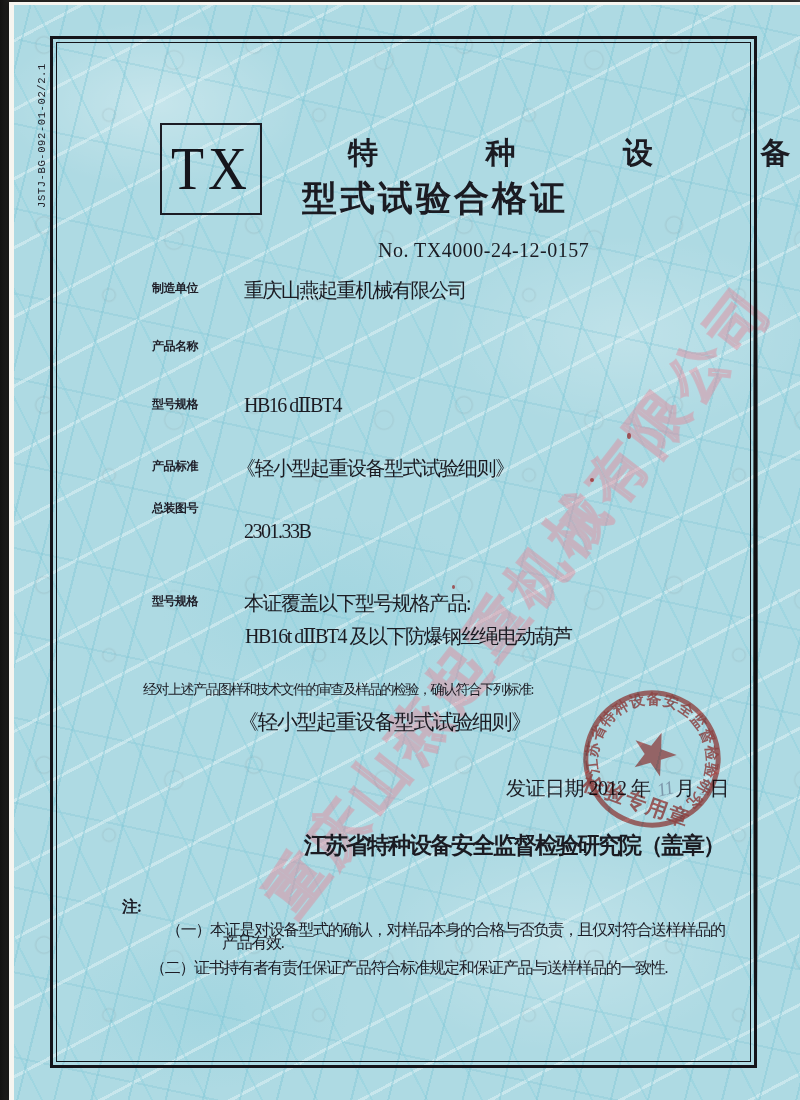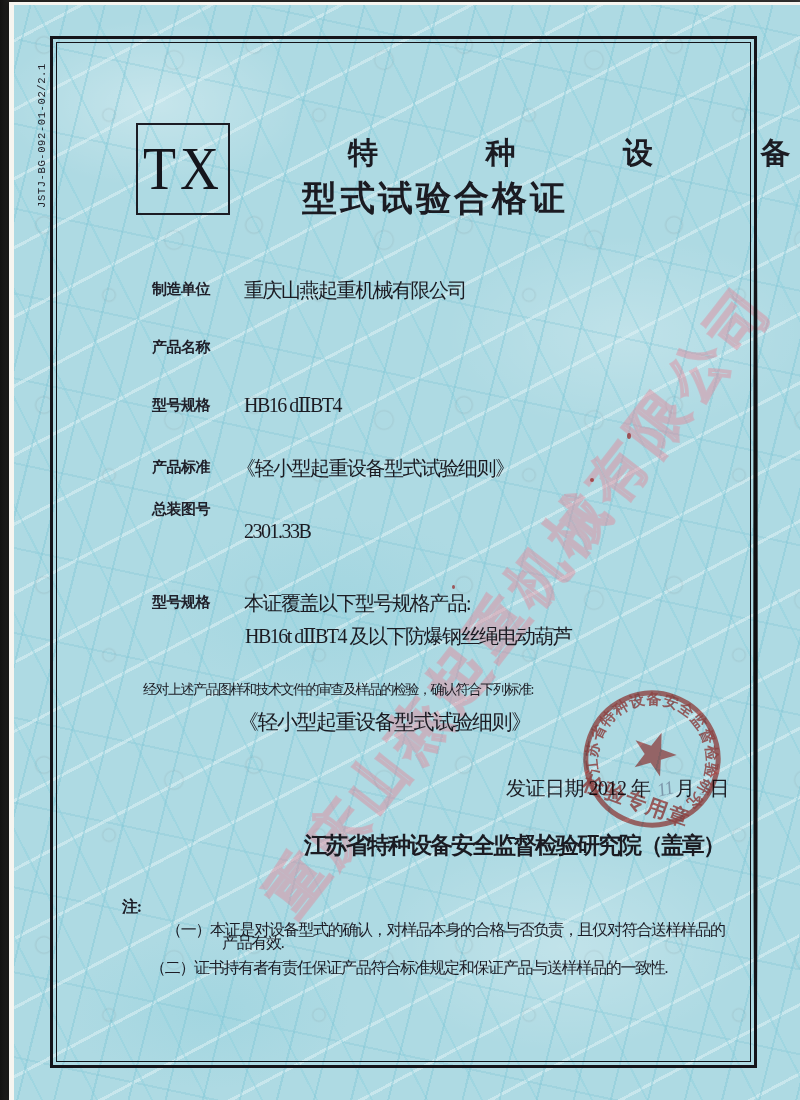--- a/index.html
+++ b/index.html
@@ -60,30 +60,30 @@
 
   .txt{ position:absolute; white-space:nowrap; color:#1b1b22; }
 
   .side-code{
     position:absolute; left:22px; top:203px; transform:rotate(-90deg); transform-origin:0 0;
     font-family:"Liberation Mono","DejaVu Sans Mono",monospace;
     font-size:10.5px; letter-spacing:.6px; color:#23232b; white-space:nowrap;
   }
 
   .tx-box{
-    position:absolute; left:122px; top:118px; width:94px; height:92px;
+    position:absolute; left:146px; top:118px; width:102px; height:92px;
     border:2px solid #1c1c24; display:flex; align-items:center; justify-content:center;
   }
   .tx-box span{ font-size:54px; letter-spacing:4px; color:#15151c; transform:scaleY(1.12); }
 
   .cat-title{ left:334px; top:128px; font-size:30px; font-weight:bold; letter-spacing:50px; }
   .main-title{ left:288px; top:170px; font-size:35px; font-weight:bold; letter-spacing:3px; }
   .cert-no{ left:364px; top:234px; font-size:20px; letter-spacing:.5px; }
 
-  .field-label{ font-size:15px; font-weight:bold; letter-spacing:-0.5px; color:#20202a; }
+  .field-label{ font-size:12px; font-weight:bold; letter-spacing:-0.5px; color:#20202a; }
   .field-value{ font-size:20px; letter-spacing:-1.5px; color:#1b1b22; }
 
   .statement1{ left:129px; top:676px; font-size:14px; letter-spacing:-1.5px; }
   .statement2{ left:224px; top:703px; font-size:21px; letter-spacing:-1.5px; }
 
   .date-line{ left:492px; top:770px; font-size:20px; letter-spacing:-0.5px; }
   .hand{ display:inline-block; font-style:italic; color:rgba(75,85,115,.5); }
   .hand.m{ transform:rotate(-14deg); font-size:19px; margin:0 2px 0 6px; }
   .hand.d{ transform:rotate(9deg); font-size:15px; opacity:.6; margin:0 3px 0 5px; }
 
@@ -117,20 +117,21 @@
 
     <div class="frame"></div>
 
     <div class="side-code">JSTJ-BG-092-01-02/2.1</div>
 
     <div class="tx-box">
       <span>TX</span>
     </div>
     <div class="txt cat-title">特  种  设  备</div>
     <div class="txt main-title">型式试验合格证</div>
+    <div class="txt cert-no">No.  TX4000-24-12-0157</div>
 
     <div class="txt field-label" style="left:138px;top:275px">制造单位</div>
     <div class="txt field-value" style="left:230px;top:272px">重庆山燕起重机械有限公司</div>
 
     <div class="txt field-label" style="left:138px;top:333px">产品名称</div>
 
     <div class="txt field-label" style="left:138px;top:391px">型号规格</div>
     <div class="txt field-value" style="left:230px;top:388px">HB16 dⅡBT4</div>
 
     <div class="txt field-label" style="left:138px;top:453px">产品标准</div>

